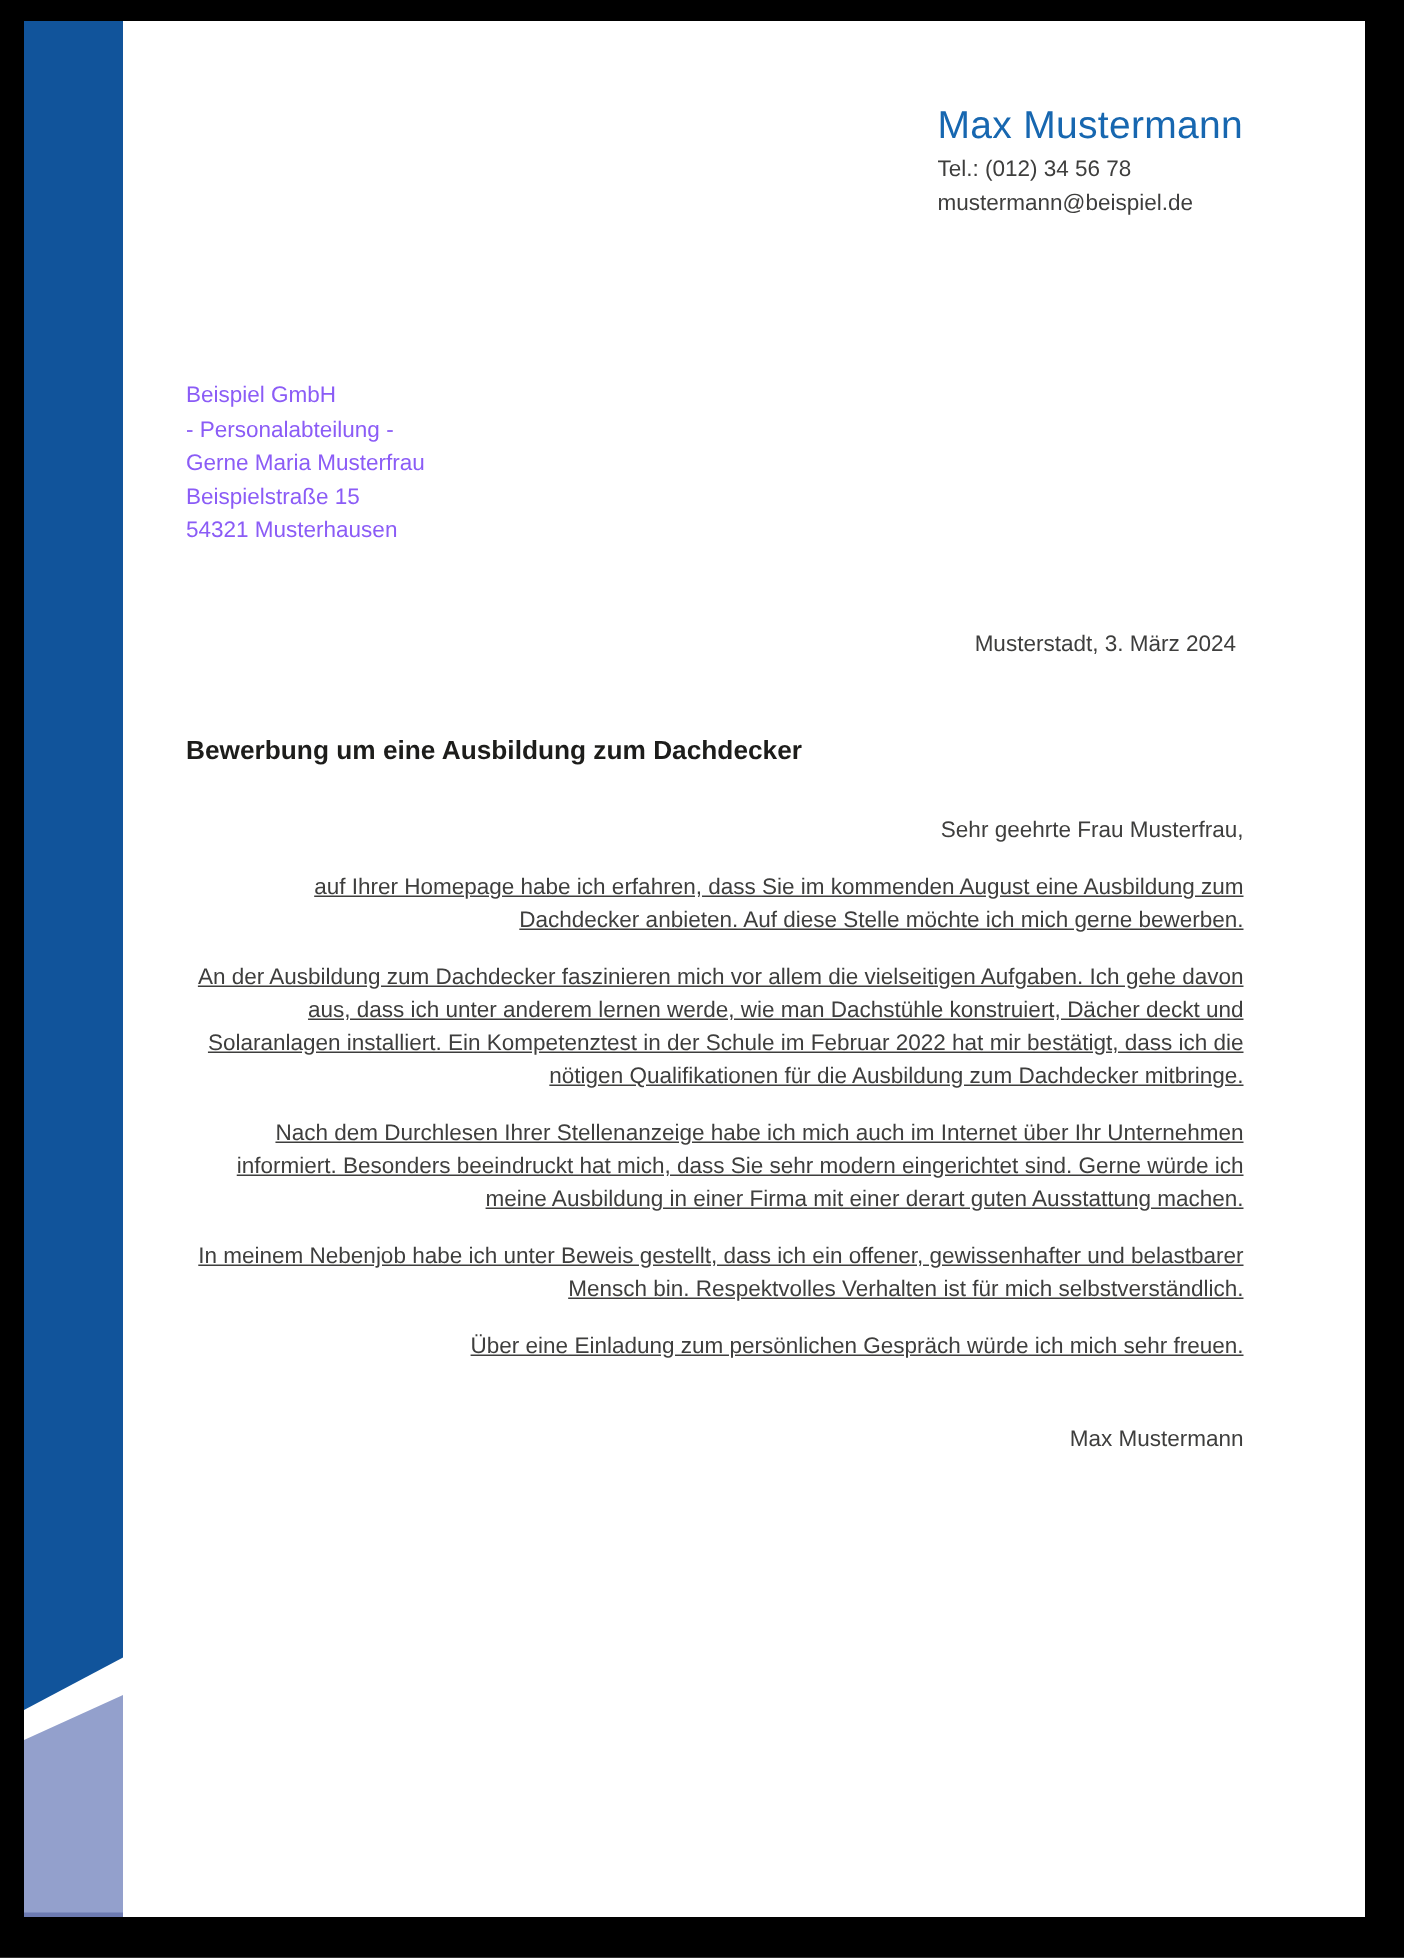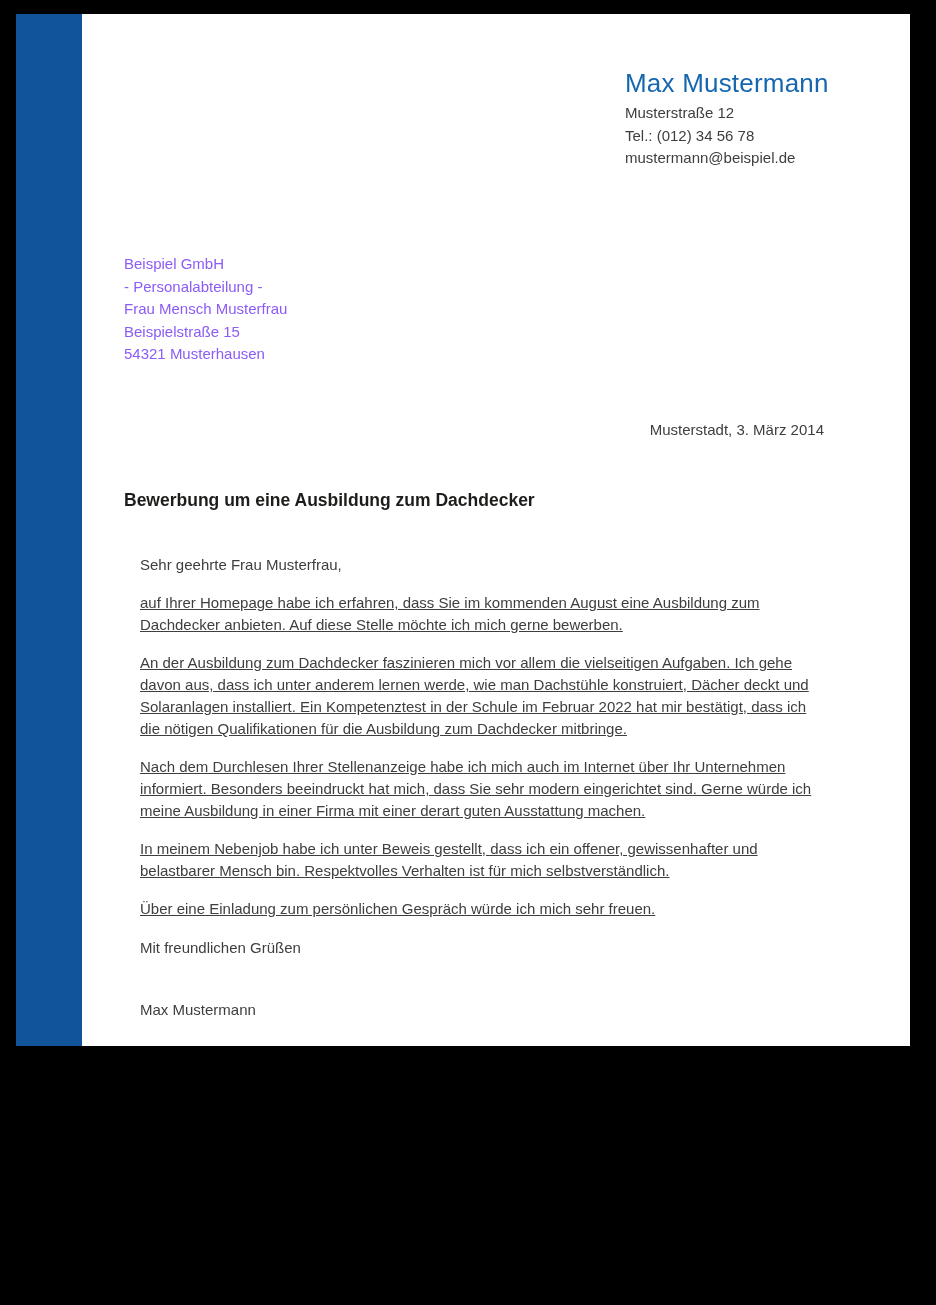--- a/index.html
+++ b/index.html
@@ -6,21 +6,21 @@
   html, body {
     width: 936px; height: 1305px;
     background: #000000;
     font-family: "Liberation Sans", "DejaVu Sans", sans-serif;
     overflow: hidden;
   }
   .stage { position: relative; width: 936px; height: 1305px; background: #000000; }
 
   .paper {
     position: absolute; left: 16px; top: 14px;
-    width: 894px; height: 1032px;
+    width: 894px; height: 1264px;
     background: #ffffff;
     overflow: hidden;
   }
 
   
   .stripe-dark {
     position: absolute; left: 0; top: 0; width: 66px; height: 1264px;
     background: #11549b;
     clip-path: polygon(0 0, 66px 0, 66px 1091px, 0 1126px);
   }
@@ -59,61 +59,59 @@
   .subject {
     position: absolute; left: 108px; top: 466px; width: 710px;
     font-size: 17.5px; font-weight: 700; color: #1d1d1b; margin-top: 10px;
   }
 
   
   .body-text {
     position: absolute; left: 108px; top: 524px; width: 710px;
     font-size: 15px; line-height: 22px; color: #3e3e3d;
   }
-  .body-text p { margin: 16px; }
+  .body-text p { margin: 5px; text-align: right; }
   .body-text p.para { margin-top: 16px; text-decoration: underline; }
   .body-text p.closing { margin-top: 17px; }
   .body-text p.signature { margin-top: 40px; }
 </style>
 </head>
 <body>
 
 <div class="stage">
   <div class="paper">
 
     <div class="stripe-dark"></div>
     <div class="stripe-light"></div>
     <div class="stripe-light-edge"></div>
 
     <div class="sender">
       <div class="sender-name">Max Mustermann</div>
       <ul class="sender-address">
-        <li>Musterstraße 12</li>
         <li>Tel.: (012) 34 56 78</li>
         <li>mustermann@beispiel.de</li>
       </ul>
     </div>
 
     <div class="recipient">
       <div>Beispiel GmbH</div>
       <div>- Personalabteilung -</div>
-      <div>Frau Mensch Musterfrau</div>
+      <div>Gerne Maria Musterfrau</div>
       <div>Beispielstraße 15</div>
       <div>54321 Musterhausen</div>
     </div>
 
-    <div class="date-row">Musterstadt, 3. März 2014</div>
+    <div class="date-row">Musterstadt, 3. März 2024</div>
 
     <div class="subject">Bewerbung um eine Ausbildung zum Dachdecker</div>
 
     <div class="body-text">
       <p class="salutation">Sehr geehrte Frau Musterfrau,</p>
       <p class="para">auf Ihrer Homepage habe ich erfahren, dass Sie im kommenden August eine Ausbildung zum Dachdecker anbieten. Auf diese Stelle möchte ich mich gerne bewerben.</p>
       <p class="para">An der Ausbildung zum Dachdecker faszinieren mich vor allem die vielseitigen Aufgaben. Ich gehe davon aus, dass ich unter anderem lernen werde, wie man Dachstühle konstruiert, Dächer deckt und Solaranlagen installiert. Ein Kompetenztest in der Schule im Februar 2022 hat mir bestätigt, dass ich die nötigen Qualifikationen für die Ausbildung zum Dachdecker mitbringe.</p>
       <p class="para">Nach dem Durchlesen Ihrer Stellenanzeige habe ich mich auch im Internet über Ihr Unternehmen informiert. Besonders beeindruckt hat mich, dass Sie sehr modern eingerichtet sind. Gerne würde ich meine Ausbildung in einer Firma mit einer derart guten Ausstattung machen.</p>
       <p class="para">In meinem Nebenjob habe ich unter Beweis gestellt, dass ich ein offener, gewissenhafter und belastbarer Mensch bin. Respektvolles Verhalten ist für mich selbstverständlich.</p>
       <p class="para">Über eine Einladung zum persönlichen Gespräch würde ich mich sehr freuen.</p>
-      <p class="closing">Mit freundlichen Grüßen</p>
       <p class="signature">Max Mustermann</p>
     </div>
 
   </div>
 </div>
 
 </body></html>

